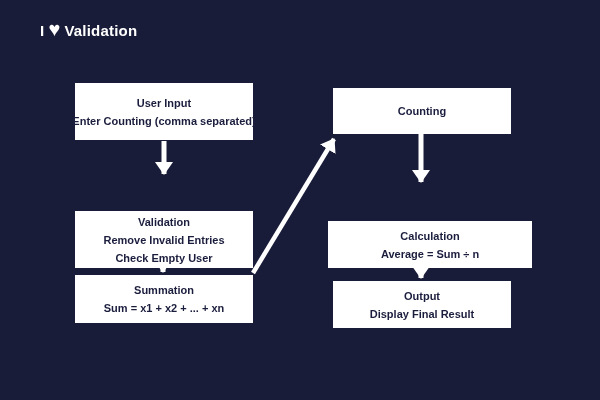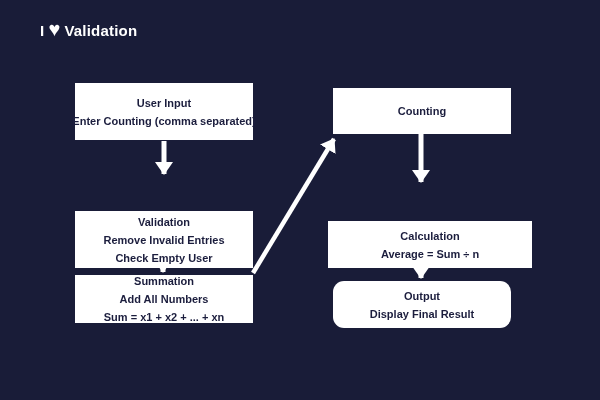--- a/index.html
+++ b/index.html
@@ -46,21 +46,21 @@
     font-weight: 700;
     font-size: 11px;
     line-height: 18px;
     white-space: nowrap;
   }
   .box-user-input  { left: 75px;  top: 83px;  width: 178px; height: 57px; }
   .box-validation  { left: 75px;  top: 177px; width: 178px; height: 57px; margin-top: 34px; }
   .box-summation   { left: 75px;  top: 275px; width: 178px; height: 48px; }
   .box-counting    { left: 333px; top: 88px;  width: 178px; height: 46px; }
   .box-calculation { left: 328px; top: 185px; width: 204px; height: 47px; margin-top: 36px; }
-  .box-output      { left: 333px; top: 281px; width: 178px; height: 47px; border-radius: 11px; }
+  .box-output      { left: 333px; top: 281px; width: 178px; height: 47px; }
   .arrow-layer {
     position: absolute;
     left: 0; top: 0;
     width: 600px;
     height: 400px;
     pointer-events: none;
   }
 </style>
 </head>
 <body>
@@ -92,21 +92,20 @@
   </div>
 
   <div class="flow-box box-validation">
     <div>Validation</div>
     <div>Remove Invalid Entries</div>
     <div>Check Empty User</div>
   </div>
 
   <div class="flow-box box-summation">
     <div>Summation</div>
-    <div>Add All Numbers</div>
     <div>Sum = x1 + x2 + ... + xn</div>
   </div>
 
   <div class="flow-box box-counting">
     <div>Counting</div>
   </div>
 
   <div class="flow-box box-calculation">
     <div>Calculation</div>
     <div>Average = Sum ÷ n</div>

